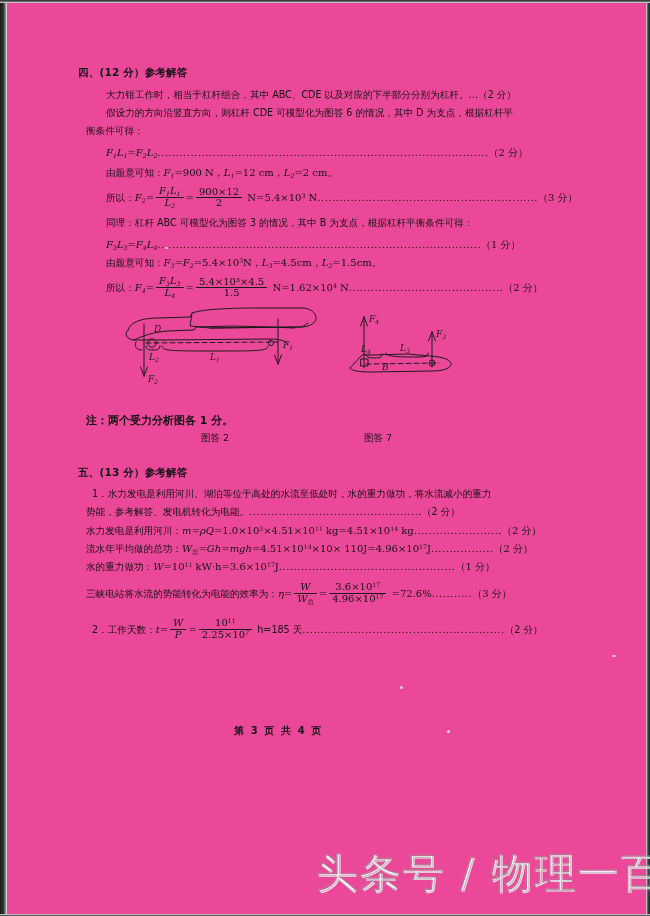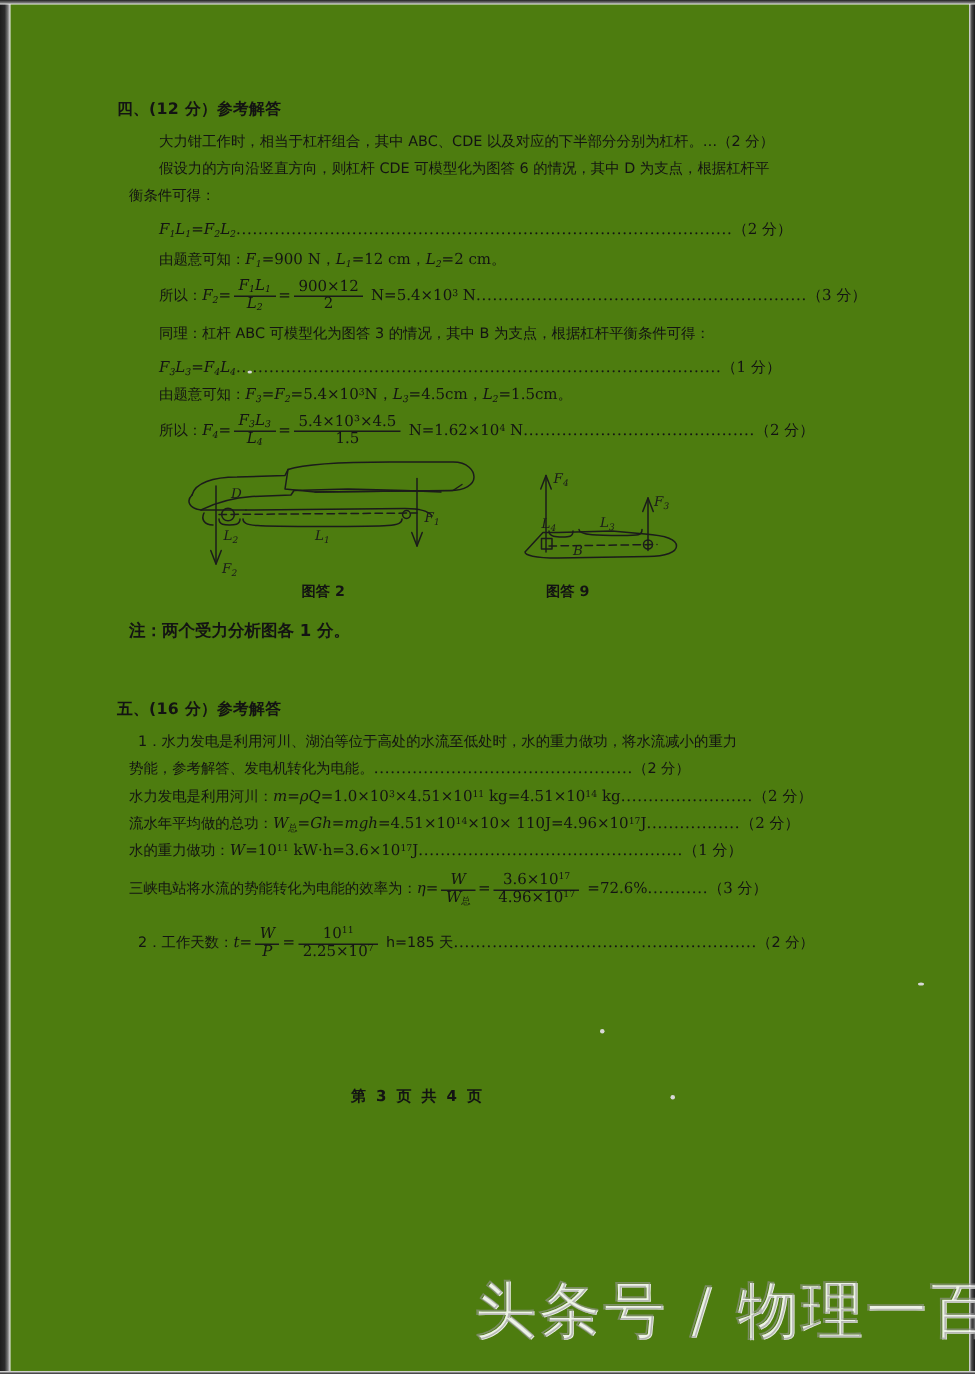--- a/index.html
+++ b/index.html
@@ -12,21 +12,21 @@
     position: relative;
     overflow: hidden;
     font-family: "DejaVu Serif", "Liberation Serif", serif;
     color: #131313;
   }
 
   
   #page {
     position: absolute;
     inset: 0;
-    background: #4d7c0f;
+    background: #ec4899;
     overflow: hidden;
   }
   #edge-left {
     position: absolute; left: 0; top: 0; width: 7px; height: 916px;
     background: linear-gradient(90deg,#1c1c1c 0%,#2b2b2b 45%,#7a7a7a 75%,#f2f2f2 100%);
   }
   #edge-right {
     position: absolute; right: 0; top: 0; width: 4px; height: 916px;
     background: linear-gradient(270deg,#1a1a1a 0%,#4a4a4a 55%,#e8e8e8 100%);
   }
@@ -65,22 +65,23 @@
     position: absolute;
     font-family: "DejaVu Sans", "Liberation Sans", sans-serif;
     font-size: 11px;
     font-weight: bold;
     white-space: nowrap;
   }
   .fig-cap {
     position: absolute;
     font-family: "DejaVu Sans", "Liberation Sans", sans-serif;
     font-size: 9.5px;
-    font-weight: bold;
-    white-space: nowrap;
+    font-weight: normal;
+    white-space: nowrap;
+    margin-top: 44px;
   }
   .pagenum {
     position: absolute;
     font-family: "DejaVu Sans", "Liberation Sans", sans-serif;
     font-size: 10px;
     font-weight: bold;
     letter-spacing: 1.6px;
     white-space: nowrap;
     text-align: center;
   }
@@ -239,25 +240,25 @@
           <text x="21" y="12">F<tspan font-size="6" dy="2">4</tspan></text>
           <text x="88" y="27">F<tspan font-size="6" dy="2">3</tspan></text>
           <text x="13" y="42">L<tspan font-size="6" dy="2">4</tspan></text>
           <text x="52" y="41">L<tspan font-size="6" dy="2">3</tspan></text>
           <text x="34" y="60">B</text>
         </g>
       </svg>
     </div>
 
     <div class="fig-cap" style="left:201px; top:388px;">图答 2</div>
-    <div class="fig-cap" style="left:364px; top:388px;">图答 9</div>
+    <div class="fig-cap" style="left:364px; top:388px;">图答 7</div>
 
     <div class="note" style="left:86px; top:413px;">注：两个受力分析图各 1 分。</div>
 
-    <div class="sec-head" style="left:78px; top:466px;">五、(16 分）参考解答</div>
+    <div class="sec-head" style="left:78px; top:466px;">五、(13 分）参考解答</div>
 
     <div class="fline" style="left:92px; top:488px;text-align:center;">
       <span class="cjk-lbl">1．</span><span class="cjk-lbl">水力发电是利用河川、湖泊等位于高处的水流至低处时，水的重力做功，将水流减小的重力</span>
     </div>
     <div class="fline" style="left:86px; top:506px;">
       <span class="cjk-lbl">势能，参考解答、发电机转化为电能。</span><span class="dots">...............................................</span><span class="cjk-lbl">（2 分）</span>
     </div>
 
     <div class="fline" style="left:86px; top:524px;">
       <span class="cjk-lbl">水力发电是利用河川：</span><span><i class="v">m</i>=<i class="v">ρQ</i>=1.0×10<sup>3</sup>×4.51×10<sup>11</sup> kg=4.51×10<sup>14</sup> kg</span><span class="dots">........................</span><span>（2 分）</span>

